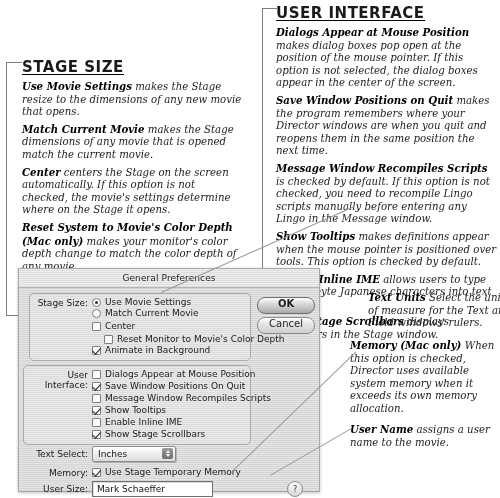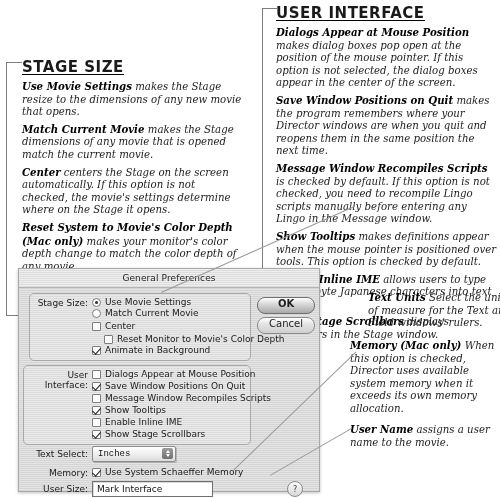--- a/index.html
+++ b/index.html
@@ -102,21 +102,21 @@
     border:1px solid #8c8c8c;
     background:linear-gradient(to bottom,#fbfbfb,#d8d8d8);
     font-size:8px;color:#3a3a3a;display:flex;align-items:center;justify-content:center;
   }
   .popup{
     position:absolute;height:14px;border:1px solid #8b8b8b;border-radius:2px;
     background:linear-gradient(to bottom,#ffffff,#ededed 55%,#dcdcdc);
     font-size:9px;color:#141414;display:flex;align-items:center;
     box-shadow:1px 1px 0 rgba(0,0,0,.18);
   }
-  .popup .ptext{padding-left:5px;font-family:Liberation Mono, monospace;}
+  .popup .ptext{padding-left:5px;}
   .popup .parrows{
     position:absolute;right:2px;top:1px;width:11px;height:11px;
     background:linear-gradient(to bottom,#9c9c9c,#6f6f6f);
     border-radius:2px;display:flex;flex-direction:column;
     align-items:center;justify-content:center;gap:1px;
   }
   .parrows i{display:block;width:0;height:0;border-left:2.5px solid transparent;border-right:2.5px solid transparent;}
   .parrows i.up{border-bottom:3px solid #fff;}
   .parrows i.dn{border-top:3px solid #fff;}
   .textfield{
@@ -222,26 +222,26 @@
     <span class="ptext">Inches</span>
     <span class="parrows">
         <i class="up"></i>
         <i class="dn"></i>
       </span>
   </div>
 
   <div class="field-label" style="left:16px;top:199px;width:53px;">Memory:</div>
   <div class="row" style="left:73px;top:198px;">
     <span class="cbox on"></span>
-    <span class="ctl-label">Use System Schaeffer Memory</span>
+    <span class="ctl-label">Use Stage Temporary Memory</span>
   </div>
 
   <div class="field-label" style="left:8px;top:215px;width:61px;">User Size:</div>
   <div class="textfield" style="left:73px;top:212px;width:115px;">
-    <span>Mark Interface</span>
+    <span>Mark Schaeffer</span>
   </div>
 
   <div class="pushbtn default" style="left:238px;top:28px;">
     <span>OK</span>
   </div>
   <div class="pushbtn" style="left:238px;top:48px;">
     <span>Cancel</span>
   </div>
   <div id="helpbtn" style="left:268px;top:212px;">
     <span>?</span>

